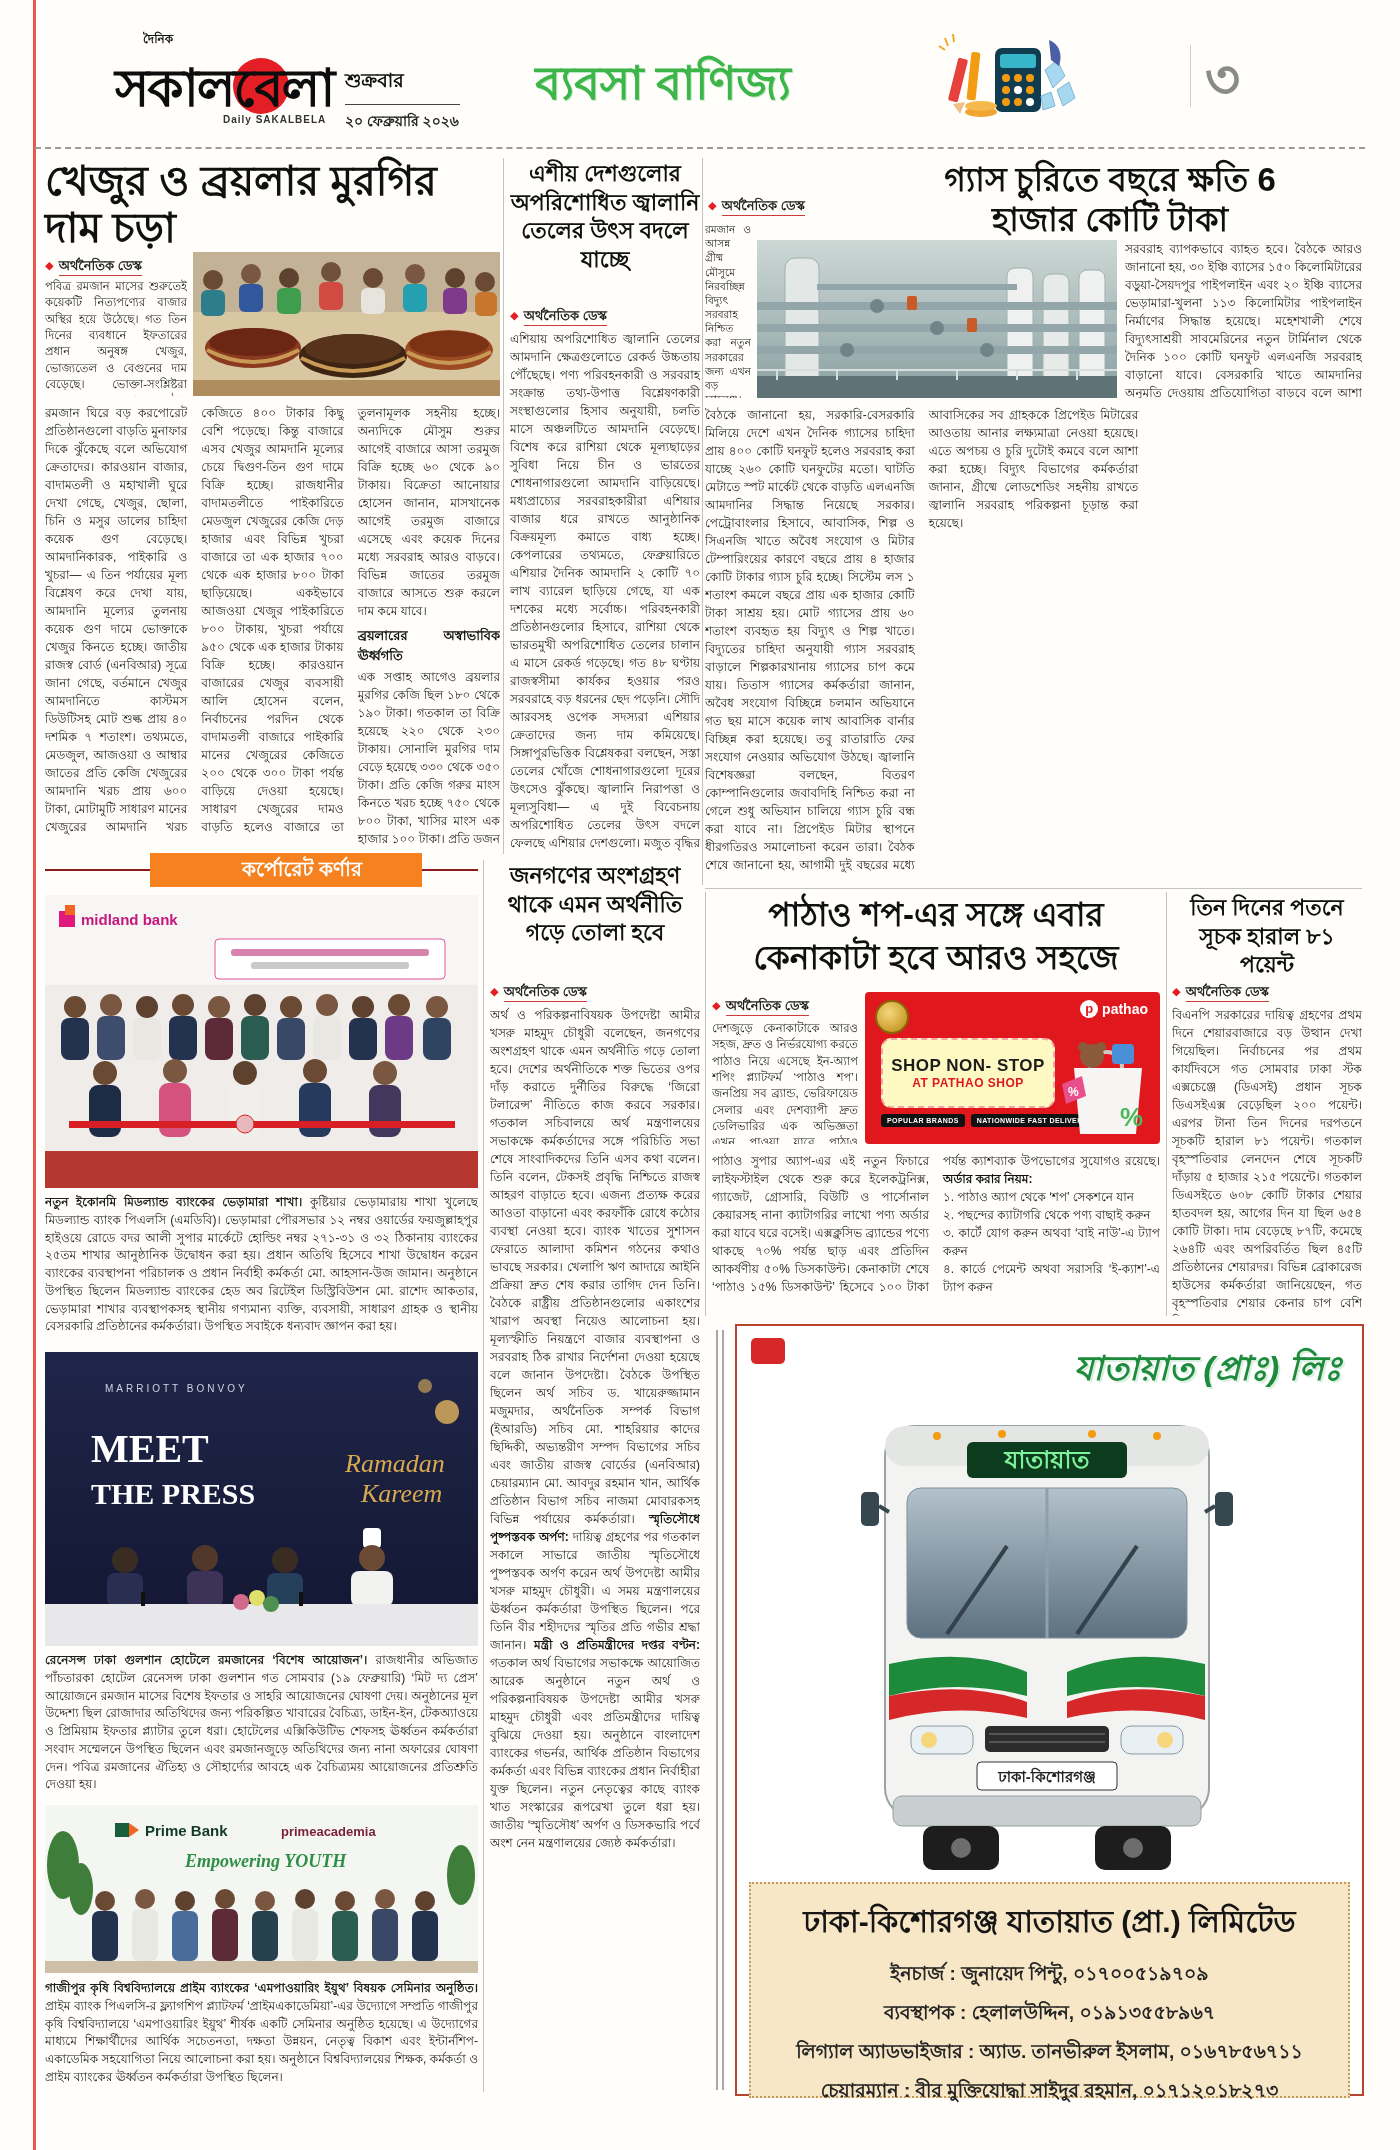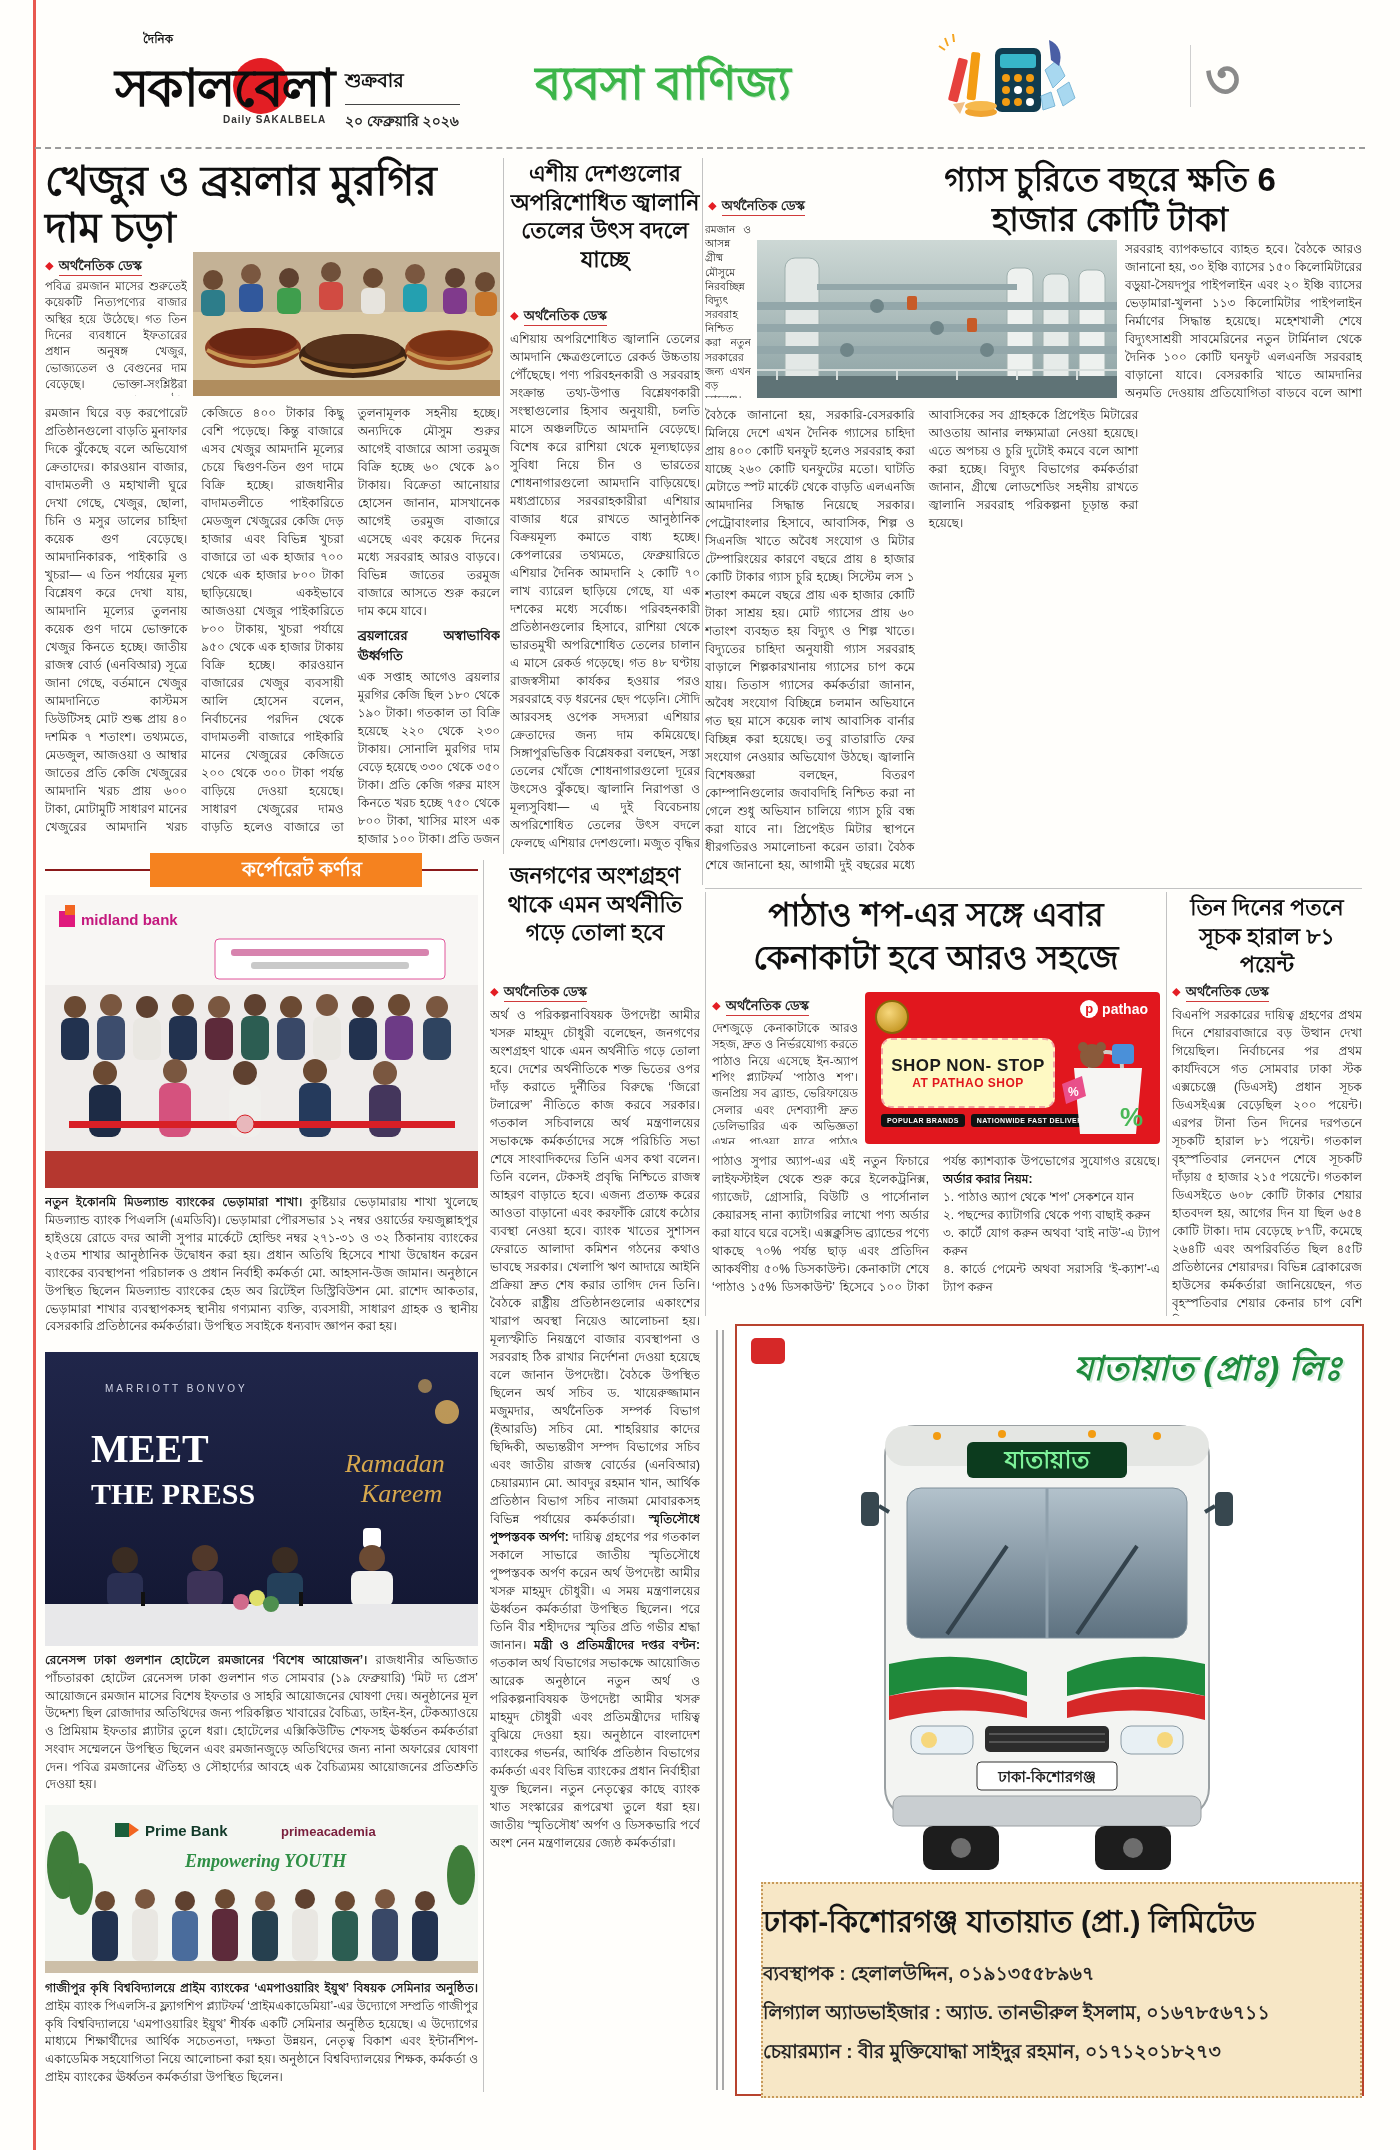--- a/index.html
+++ b/index.html
@@ -18,21 +18,21 @@
   .cols3{column-count:3;column-gap:14px;column-fill:auto;}
   .cols2{column-count:2;column-gap:14px;column-fill:auto;}
   .crosshead{display:block;font-size:13px;margin:6px 0 3px;}
   .caption{font-size:12px;line-height:1.48;text-align:justify;color:#1d1d1d;margin:0;overflow:hidden;}
   .caption .b{font-weight:800;}
   .photo{overflow:hidden;background:#ddd;}
   .photo svg{display:block;}
   .orange-bar{background:#f5821f;color:#fff;font-weight:800;font-size:20px;
               display:flex;align-items:center;justify-content:center;padding-left:32px;}
   .steps{white-space:pre-line;}
-  .contact-box{background:#f7e7c6;border:2px dotted #c89a5a;margin-left:12px;}
+  .contact-box{background:#f7e7c6;border:2px dotted #c89a5a;text-align:center;}
   .contact-title{font-size:30px;font-weight:800;color:#161616;}
   .contact-line{font-size:19px;font-weight:700;color:#242424;}
 </style>
 </head>
 <body>
 
 <div class="page">
 
   <div class="abs" style="left:33px;top:0;width:3px;height:2150px;background:#e8584f;"></div>
 
@@ -513,19 +513,20 @@
           <g fill="#6d6d6d">
               <circle cx="134" cy="452" r="10"></circle>
               <circle cx="306" cy="452" r="10"></circle>
             </g>
         </g>
       </svg>
     </div>
 
     <div class="abs contact-box" style="left:12px;top:556px;width:597px;height:198px;padding-top:14px;">
       <div class="contact-title" style="margin-bottom:10px;">ঢাকা-কিশোরগঞ্জ যাতায়াত (প্রা.) লিমিটেড</div>
+      <div class="contact-line" style="margin-bottom:7px;">ইনচার্জ : জুনায়েদ পিন্টু, ০১৭০০৫১৯৭০৯</div>
       <div class="contact-line" style="margin-bottom:7px;">ব্যবস্থাপক : হেলালউদ্দিন, ০১৯১৩৫৫৮৯৬৭</div>
       <div class="contact-line" style="margin-bottom:7px;">লিগ্যাল অ্যাডভাইজার : অ্যাড. তানভীরুল ইসলাম, ০১৬৭৮৫৬৭১১</div>
       <div class="contact-line">চেয়ারম্যান : বীর মুক্তিযোদ্ধা সাইদুর রহমান, ০১৭১২০১৮২৭৩</div>
     </div>
   </div>
 
 </div>
 
 </body></html>

